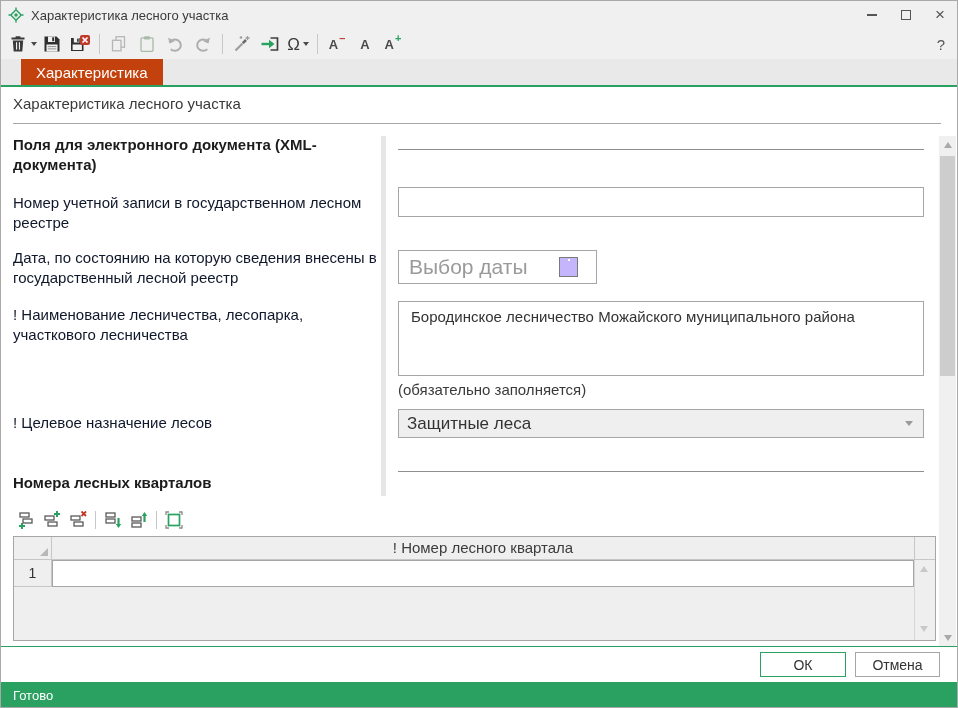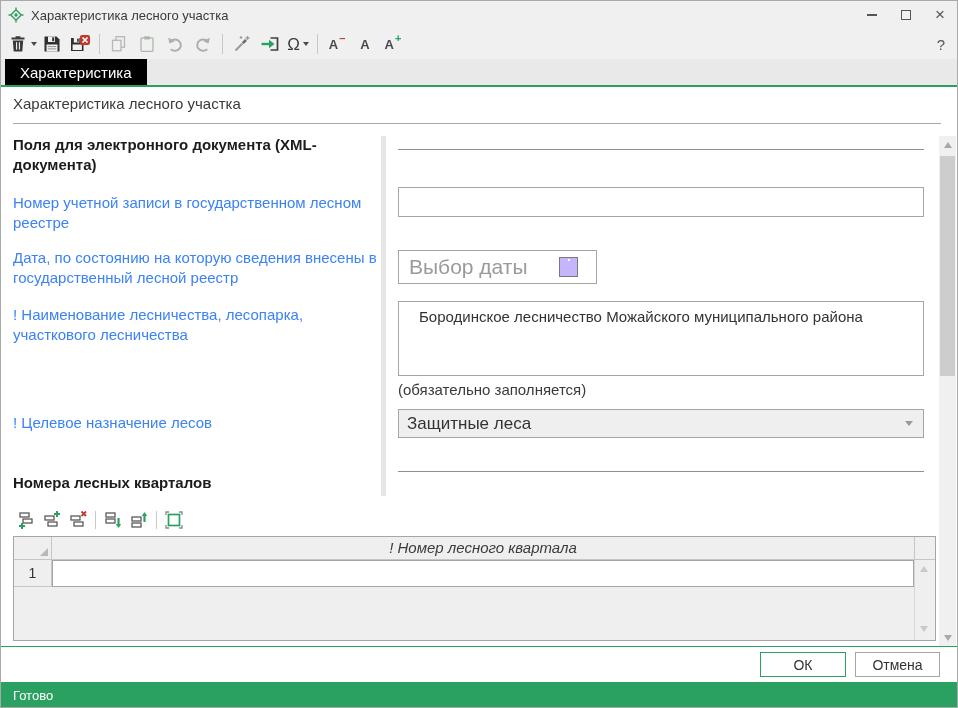--- a/index.html
+++ b/index.html
@@ -16,58 +16,58 @@
   .tbtn{height:26px;min-width:26px;display:flex;align-items:center;justify-content:center;margin:0 1px;}
   .tsep{width:1px;height:20px;background:#c8c8c8;margin:0 5px;}
   .caret{width:0;height:0;border-left:3.5px solid transparent;border-right:3.5px solid transparent;border-top:4px solid #4a4a4a;margin-left:3px;}
   .omega{font-size:17px;color:#3a3a3a;line-height:1;}
   .fontbtn{font-size:13px;font-weight:bold;color:#4a4a4a;position:relative;}
   .fontbtn .sup{position:relative;top:-6px;font-size:11px;margin-left:1px;}
   .sup.red{color:#c0392b;} .sup.green{color:#2aa061;}
   .helpbtn{margin-left:auto;margin-right:12px;font-size:15px;color:#555;}
   
   .tabbar{position:absolute;left:0;top:58px;width:100%;height:28px;background:#e9e9e9;border-bottom:2px solid #2aa061;display:flex;align-items:flex-end;}
-  .tab{height:26px;margin-left:4px;background:#000000;color:#fff;font-size:15px;display:flex;align-items:center;padding:0 15px;}
+  .tab{height:26px;margin-left:20px;background:#c2410c;color:#fff;font-size:15px;display:flex;align-items:center;padding:0 15px;}
   
   .content{position:absolute;left:0;top:86px;width:956px;height:559px;background:#fff;}
   .pagetitle{position:absolute;left:12px;top:8px;font-size:15px;color:#3a3a3a;}
   .titlehr{position:absolute;left:12px;top:36px;width:928px;border-top:1px solid #a8a8a8;}
-  .lbl{position:absolute;left:12px;width:366px;font-size:15px;color:#3b82f6;line-height:1.35;}
+  .lbl{position:absolute;left:12px;width:366px;font-size:15px;color:#0f172a;line-height:1.35;}
   .lbl.bold{font-weight:bold;color:#1c1c1c;}
   .vsep{position:absolute;left:380px;top:49px;width:5px;height:360px;background:#e6e6e6;}
   .rline{position:absolute;left:397px;width:526px;border-top:1px solid #8f8f8f;}
   .field-input{position:absolute;left:397px;width:526px;height:30px;border:1px solid #a6a6a6;background:#fff;font-size:15px;color:#333;padding:0 8px;outline:none;}
   .datebox{position:absolute;left:397px;top:163px;width:199px;height:34px;border:1px solid #a6a6a6;background:#fff;display:flex;align-items:center;padding:0 10px 0 8px;}
   .datebox input{flex:1;border:none;outline:none;font-size:21px;color:#333;min-width:0;background:transparent;}
   .datebox input::placeholder{color:#9a9a9a;}
   .calicon{width:19px;height:20px;border:1px solid #7a7a7a;background:#c4b5fd;display:flex;flex-direction:column;margin-right:8px;gap:40px;}
   .calicon .caltop{height:5px;background:#2aa061;position:relative;}
   .calicon .caltop::after{content:"";position:absolute;left:50%;top:1px;width:2px;height:2px;background:#fff;margin-left:-1px;}
   .calicon .calday{flex:1;font-size:9px;font-weight:bold;color:#333;text-align:center;line-height:13px;}
-  .field-textarea{position:absolute;left:397px;top:214px;width:526px;height:75px;border:1px solid #a6a6a6;background:#fff;font-size:15px;color:#333;padding:5px 20px;resize:none;outline:none;line-height:1.3;}
+  .field-textarea{position:absolute;left:397px;top:214px;width:526px;height:75px;border:1px solid #a6a6a6;background:#fff;font-size:15px;color:#333;padding:5px 12px;resize:none;outline:none;line-height:1.3;}
   .hint{position:absolute;left:397px;font-size:15px;color:#3a3a3a;}
   .selectbox{position:absolute;left:397px;top:322px;width:526px;height:29px;border:1px solid #a6a6a6;background:#efefef;display:flex;align-items:center;padding:0 10px 0 8px;font-size:17px;color:#333;}
   .selectbox .seltext{flex:1;}
   .chev{width:0;height:0;border-left:4px solid transparent;border-right:4px solid transparent;border-top:5px solid #9a9a9a;}
   
   .pagescroll{position:absolute;right:1px;top:49px;width:17px;height:510px;background:#f0f0f0;}
   .pagescroll .sarrow{position:absolute;left:0;width:17px;height:17px;display:flex;align-items:center;justify-content:center;}
   .tri-up{width:0;height:0;border-left:4.5px solid transparent;border-right:4.5px solid transparent;border-bottom:6px solid #a9a9a9;}
   .tri-down{width:0;height:0;border-left:4.5px solid transparent;border-right:4.5px solid transparent;border-top:6px solid #a9a9a9;}
   .pagescroll .thumb{position:absolute;left:1px;top:20px;width:15px;height:220px;background:#cdcdcd;}
   
   .gridbar{position:absolute;left:12px;top:420px;height:26px;display:flex;align-items:center;}
   .gbtn{width:26px;height:24px;display:flex;align-items:center;justify-content:center;}
   .gsep{width:1px;height:18px;background:#c8c8c8;margin:0 4px;}
   
   .dtable{position:absolute;left:12px;top:449px;width:923px;height:105px;border:1px solid #a6a6a6;background:#efefef;}
   .t-head{display:flex;height:23px;border-bottom:1px solid #c6c6c6;}
   .t-corner{width:38px;border-right:1px solid #c6c6c6;position:relative;}
   .t-corner::after{content:"";position:absolute;right:3px;bottom:3px;width:0;height:0;border-left:8px solid transparent;border-bottom:8px solid #b8b8b8;}
-  .t-hcell{flex:1;text-align:center;font-size:15px;color:#3c3c3c;line-height:22px;font-style:italic;}
+  .t-hcell{flex:1;text-align:center;font-size:15px;color:#3c3c3c;line-height:22px;}
   .t-sbcol-h{width:21px;border-left:1px solid #c6c6c6;}
   .t-row{display:flex;height:27px;}
   .t-rownum{width:38px;border-right:1px solid #c6c6c6;border-bottom:1px solid #c6c6c6;text-align:center;font-size:14px;color:#333;line-height:26px;}
   .t-cell{flex:1;background:#fff;border:1px solid #a6a6a6;font-size:15px;color:#333;padding:0 6px;outline:none;}
   .t-sbcol{width:21px;border-left:1px solid #d6d6d6;position:relative;}
   .t-sbcol .tri-up{position:absolute;left:5px;top:6px;border-bottom-color:#c9c9c9;}
   .t-empty{height:53px;position:relative;}
   .t-empty .tri-down{position:absolute;right:7px;bottom:8px;border-top-color:#c9c9c9;}
   
   .buttonbar{position:absolute;left:0;top:645px;width:100%;height:36px;background:#fff;border-top:1px solid #2aa061;display:flex;align-items:center;justify-content:flex-end;padding-right:17px;gap:9px;}

